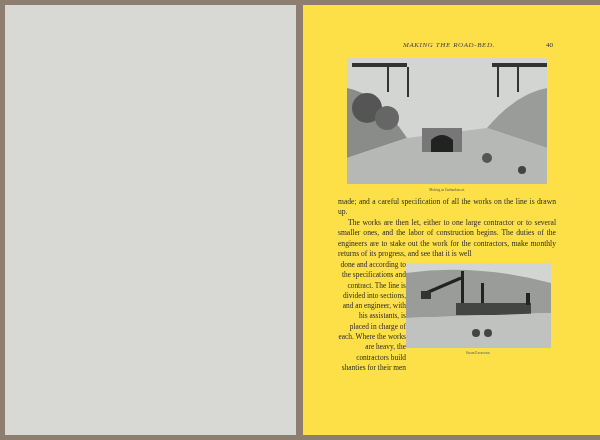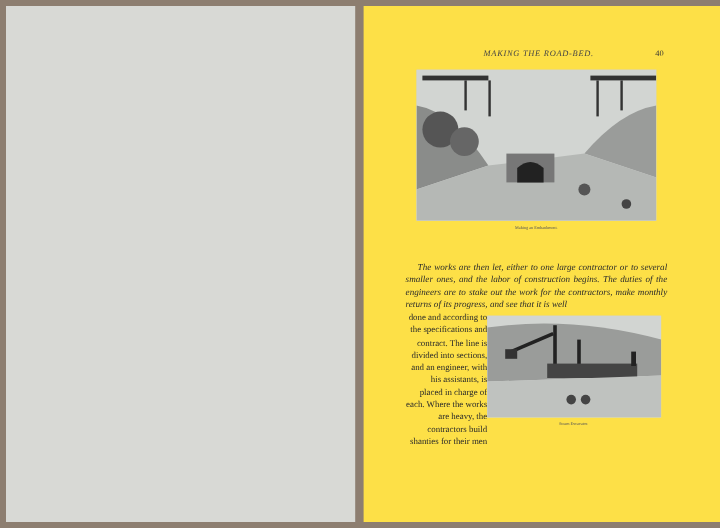--- a/index.html
+++ b/index.html
@@ -39,21 +39,24 @@
       <circle cx="20" cy="50" r="15" fill="#555"></circle>
       <circle cx="40" cy="60" r="12" fill="#666"></circle>
       <rect x="75" y="70" width="40" height="24" fill="#777"></rect>
       <path d="M84,94 L84,82 Q95,72 106,82 L106,94 Z" fill="#222"></path>
       <circle cx="140" cy="100" r="5" fill="#555"></circle>
       <circle cx="175" cy="112" r="4" fill="#444"></circle>
     </svg>
   </div>
   <div class="caption" style="left:114px; top:183px; width:60px;">Making an Embankment.</div>
 
-  <div class="body-text" style="left:35px; top:213px; width:218px;font-style:italic;">
+  <div class="body-text" style="left:35px; top:192px; width:218px;">
+    <p>made; and a careful specification of all the works on the line is drawn up.</p>
+  </div>
+  <div class="body-text" style="left:35px; top:213px; width:218px;">
     <p class="indent">The works are then let, either to one large contractor or to several smaller ones, and the labor of construction begins. The duties of the engineers are to stake out the work for the contractors, make monthly returns of its progress, and see that it is well</p>
   </div>
   <div class="body-text" style="left:35px; top:255px; width:68px; text-align:right; font-size:7.4px;">
     <p>done and according to the specifications and contract. The line is divided into sections, and an engineer, with his assistants, is placed in charge of each. Where the works are heavy, the contractors build shanties for their men</p>
   </div>
 
   <div class="fig" style="left:103px; top:258px; width:145px; height:85px;">
     <svg width="145" height="85" viewBox="0 0 145 85">
       <rect width="145" height="85" fill="#d2d5d2"></rect>
       <path d="M0,10 Q70,0 145,20 L145,50 L0,55 Z" fill="#9a9c9a"></path>

